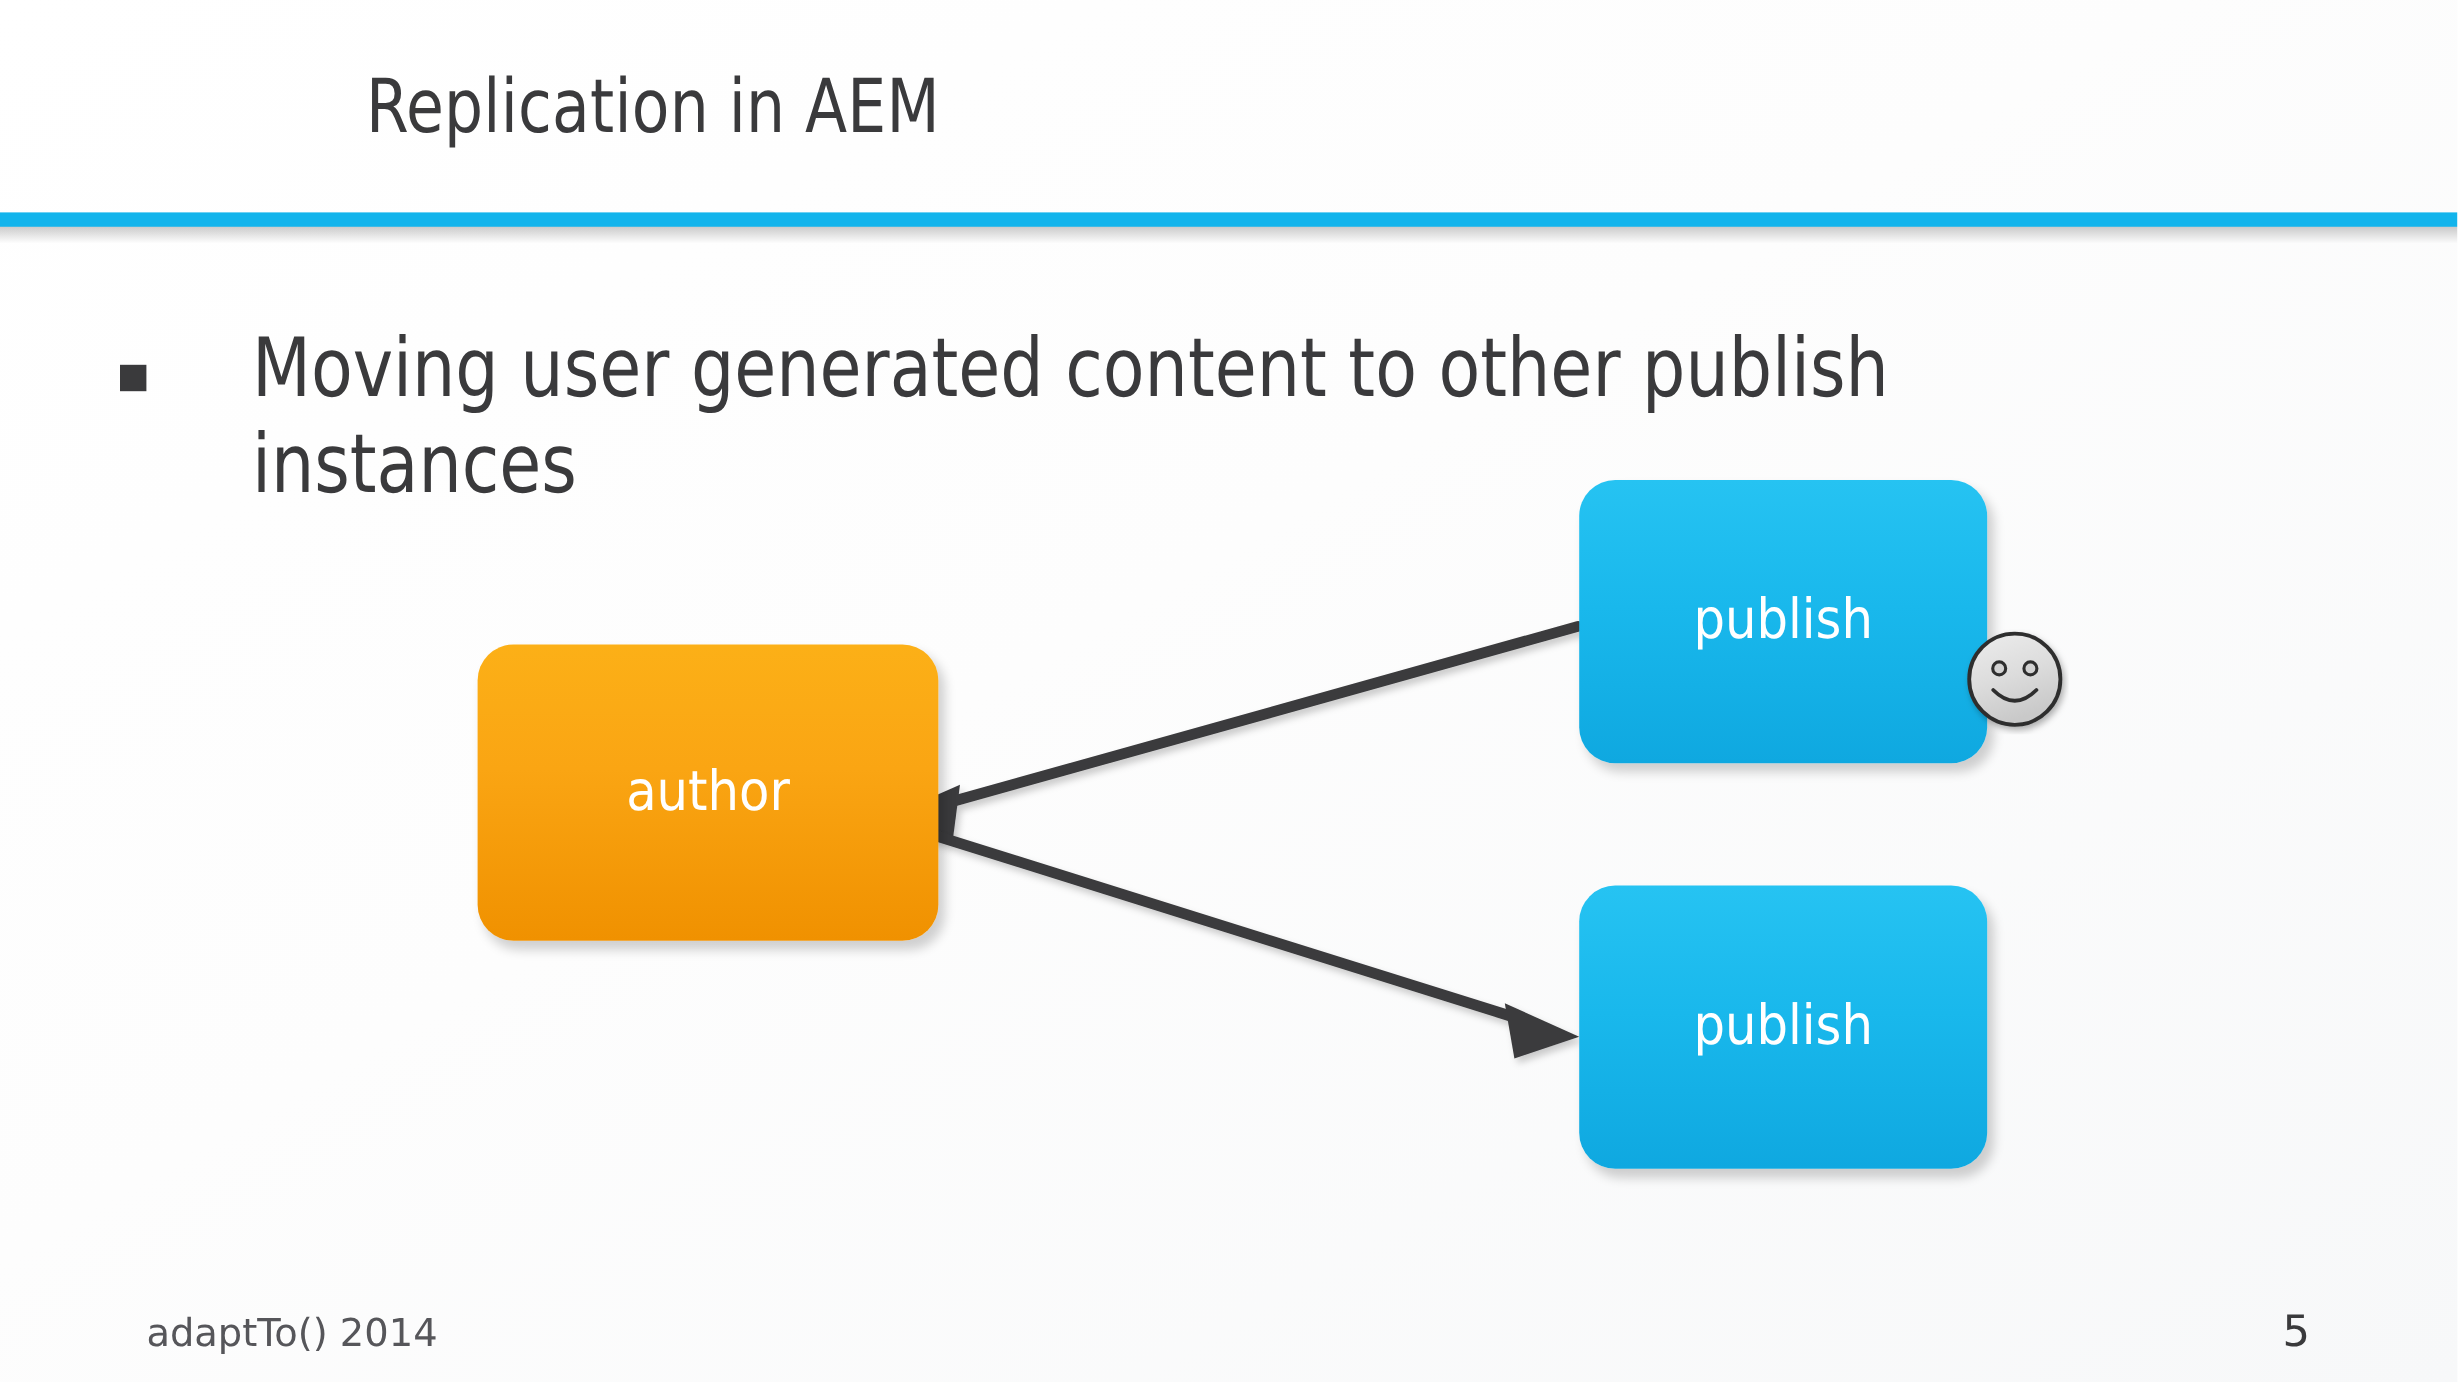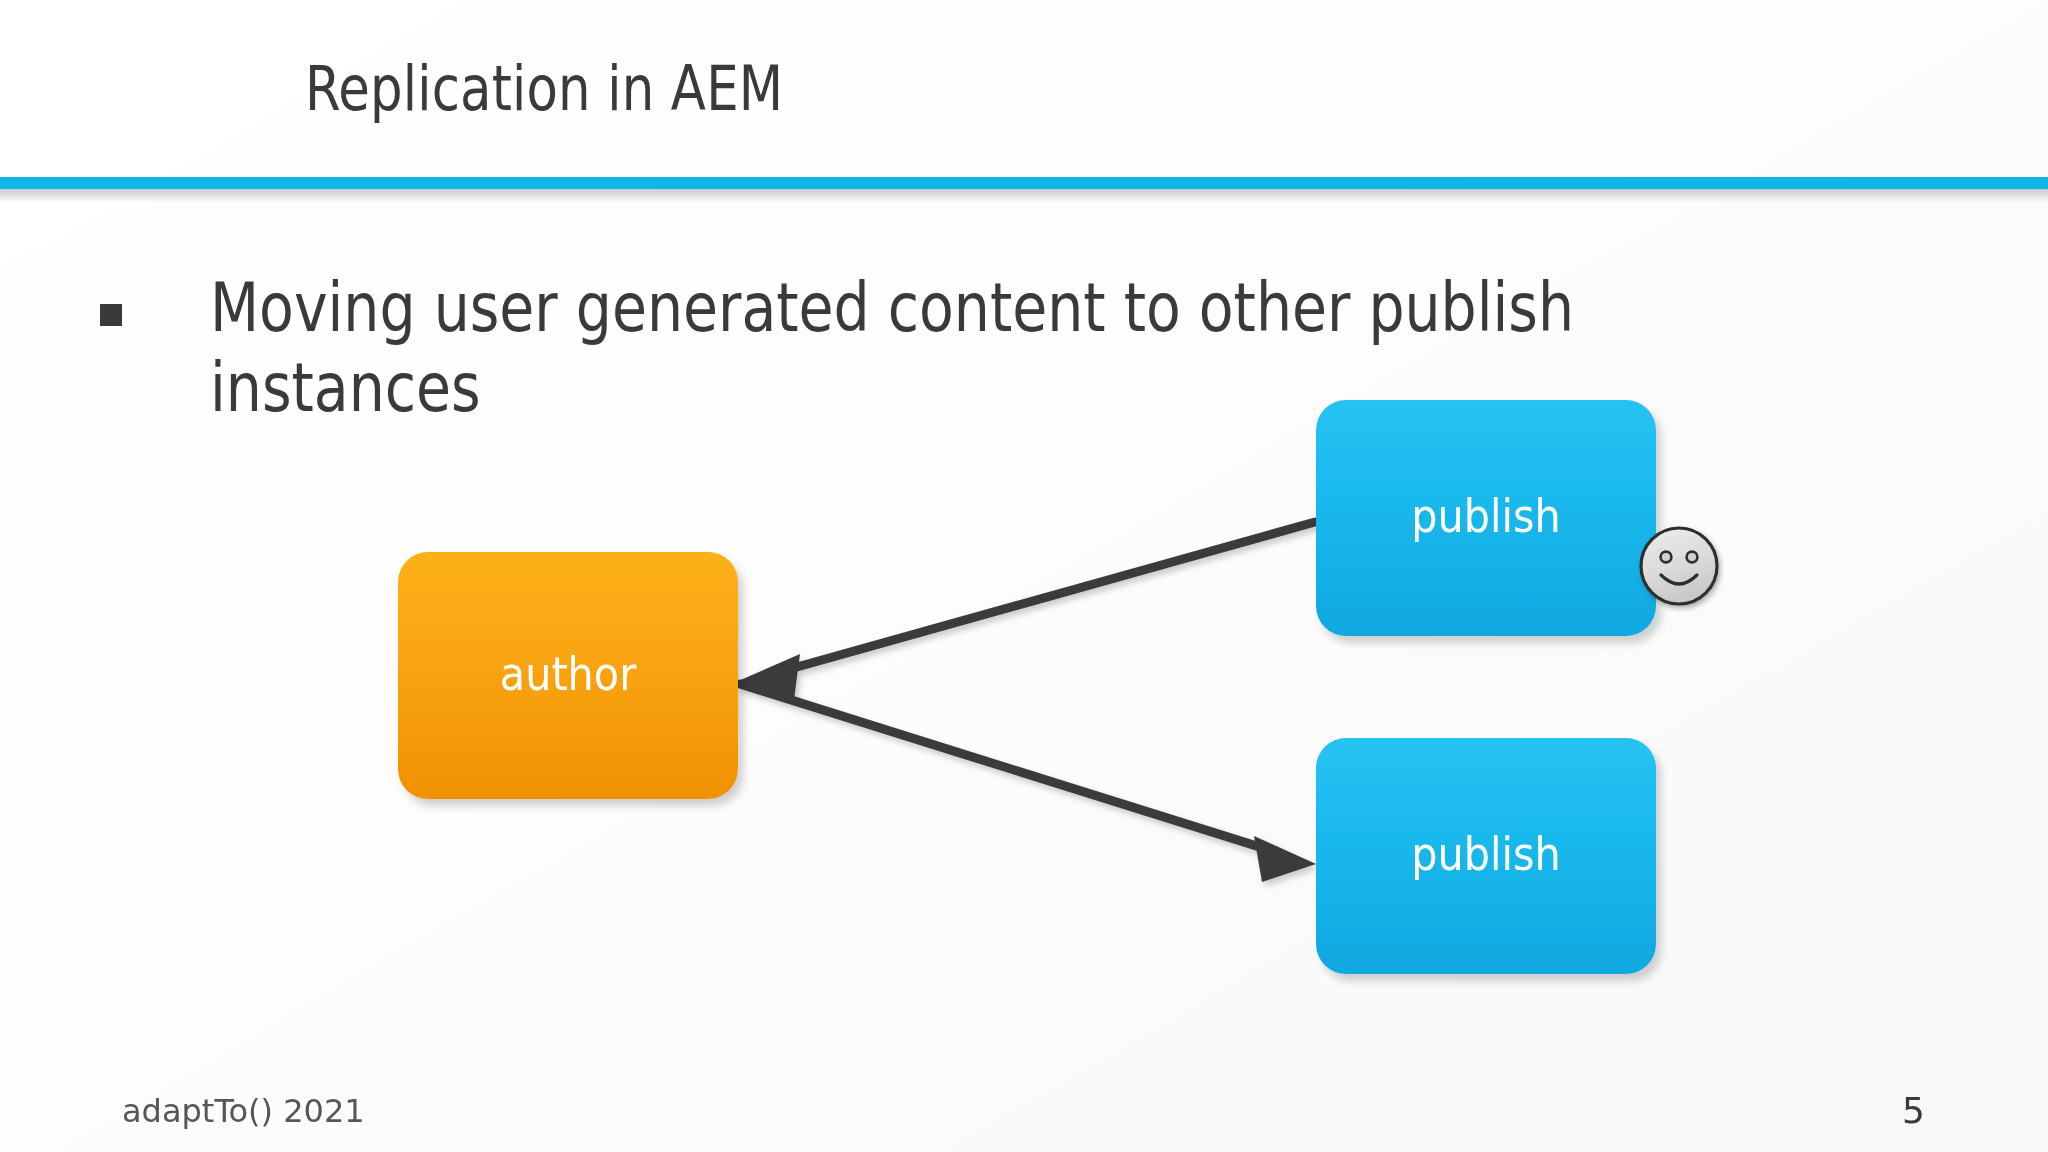--- a/index.html
+++ b/index.html
@@ -137,22 +137,22 @@
     align-items: center;
     justify-content: center;
     color: #ffffff;
     font-family: "DejaVu Sans Condensed", "Liberation Sans", sans-serif;
     font-size: 46px;
     font-weight: 400;
     box-shadow: 5px 7px 9px rgba(0,0,0,0.18);
   }
   #node-author {
     left: 398px;
-    top: 552px;
-    width: 340px;
+    top: 537px;
+    width: 384px;
     height: 247px;
     background: linear-gradient(to bottom, #fcb017 0%, #faa513 42%, #f09100 100%);
   }
   #node-publish-1 {
     left: 1316px;
     top: 400px;
     width: 340px;
     height: 236px;
     background: linear-gradient(to bottom, #26c3f2 0%, #19b8ec 45%, #0fa8e0 100%);
   }
@@ -258,16 +258,16 @@
       </defs>
       <g filter="url(#smileydrop)">
         <circle cx="43" cy="42" r="38" fill="url(#smileyfill)" stroke="#2f2f2f" stroke-width="3.2"></circle>
         <circle cx="30" cy="33" r="5.4" fill="#d2d2d2" stroke="#2f2f2f" stroke-width="2.6"></circle>
         <circle cx="56" cy="33" r="5.4" fill="#d2d2d2" stroke="#2f2f2f" stroke-width="2.6"></circle>
         <path d="M25 51 Q43 69 61 51" fill="none" stroke="#2f2f2f" stroke-width="3.2" stroke-linecap="round"></path>
       </g>
     </svg>
   </div>
 
-  <div id="footer-left">adaptTo() 2021</div>
+  <div id="footer-left">adaptTo() 2014</div>
   <div id="footer-page">5</div>
 
 </div>
 
 </body></html>

